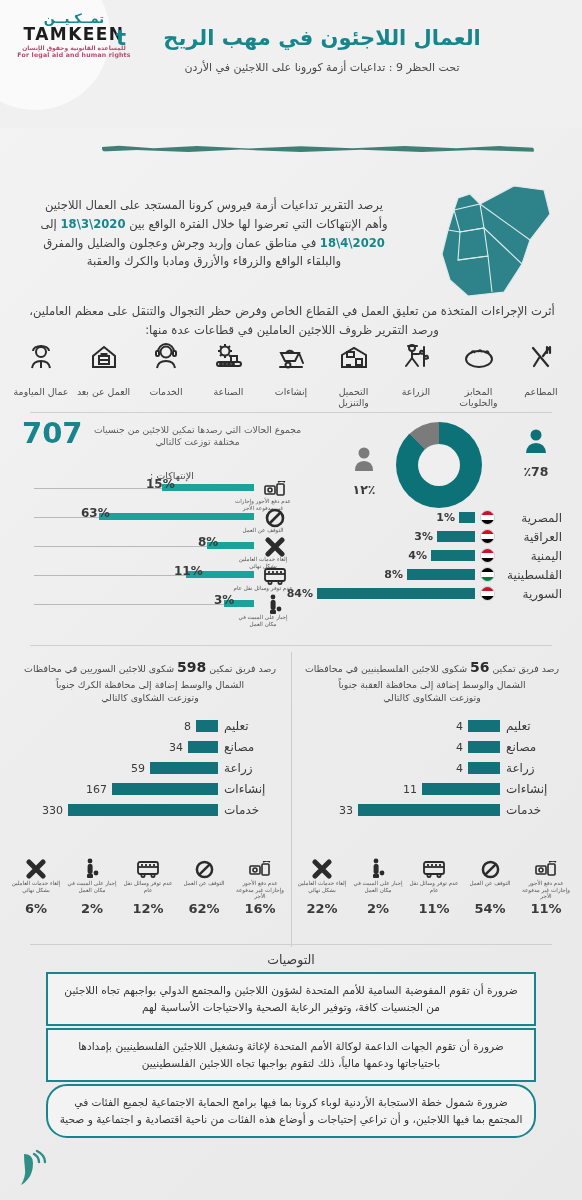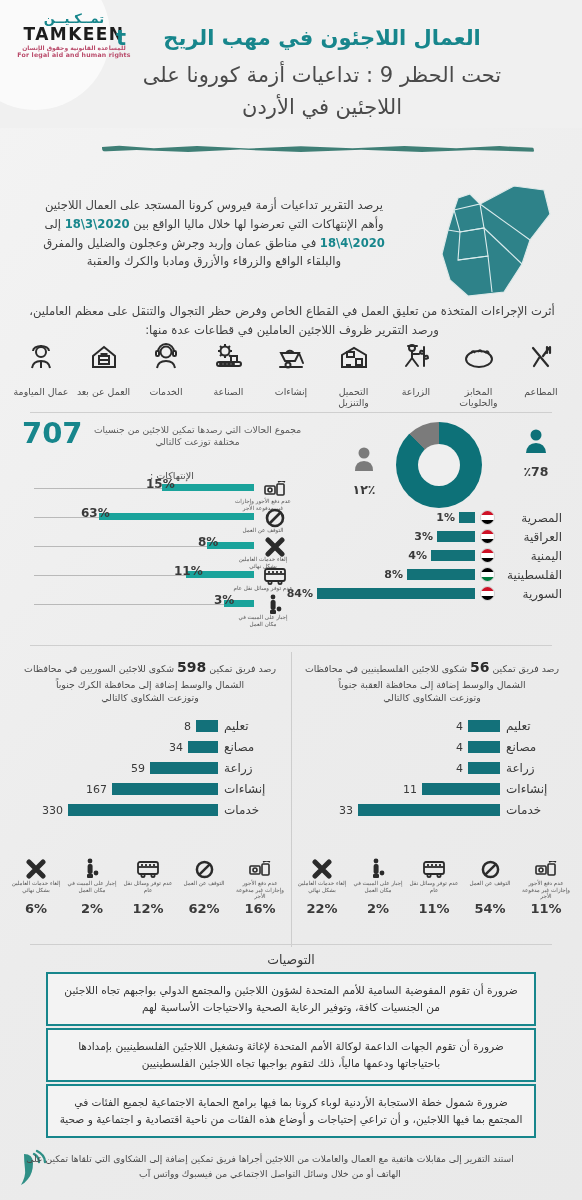--- a/index.html
+++ b/index.html
@@ -43,21 +43,21 @@
     font-size: 21px;
     font-weight: bold;
     color: #17868c;
     letter-spacing: -0.2px;
   }
   .title-sub {
     position: absolute;
     top: 60px; right: 70px;
     width: 380px;
     text-align: center;
-    font-size: 21px;
+    font-size: 11px;
     color: #4a4a4a;
     line-height: 1.5;
   }
   .logo {
     position: absolute;
     top: 12px; left: 14px;
     width: 120px;
     text-align: center;
   }
   .logo-ar {
@@ -270,21 +270,21 @@
     border: 2px solid #17868c;
     background: #f3f3f3;
     padding: 8px 10px;
     font-size: 10.6px;
     line-height: 1.6;
     text-align: center;
     color: #333;
   }
   .rec1 { top: 972px; }
   .rec2 { top: 1028px; }
-  .rec3 { top: 1084px; }
+  .rec3 { top: 1084px; border-radius: 21px; }
 
   .footnote {
     position: absolute; top: 1152px; left: 16px; right: 58px;
     font-size: 9.2px; line-height: 1.6; color: #4a4a4a; text-align: center;
   }
   .phone-ico {
     position: absolute; top: 1148px; left: 14px;
     font-size: 30px; color: #2f8f86; line-height: 1;
   }
 </style>
@@ -316,21 +316,21 @@
       <path d="M36 42 L62 36 L66 60 L42 64 Z" fill="none" stroke="#dbeced" stroke-width="1.1"></path>
       <path d="M42 64 L66 60 L70 88 L40 92 Z" fill="none" stroke="#dbeced" stroke-width="1.1"></path>
       <path d="M40 92 L70 88 L74 124" fill="none" stroke="#dbeced" stroke-width="1.1"></path>
       <path d="M66 60 L104 96" fill="none" stroke="#dbeced" stroke-width="1.1"></path>
       <path d="M30 62 L42 64" fill="none" stroke="#dbeced" stroke-width="1.1"></path>
     </svg>
   </div>
 
   <div class="intro">
     <span>يرصد التقرير تداعيات أزمة فيروس كرونا المستجد على العمال اللاجئين</span><br>
-    <span>وأهم الإنتهاكات التي تعرضوا لها خلال ماليا الواقع بين </span><b>2020\3\18</b><span> إلى</span><br>
+    <span>وأهم الإنتهاكات التي تعرضوا لها خلال الفترة الواقع بين </span><b>2020\3\18</b><span> إلى</span><br>
     <b>2020\4\18</b><span> في مناطق عمان وإربد وجرش وعجلون والضليل والمفرق</span><br>
     <span>والبلقاء الواقع والزرقاء والأزرق ومادبا والكرك والعقبة</span>
   </div>
 
   <div class="intro2">أثرت الإجراءات المتخذة من تعليق العمل في القطاع الخاص وفرض حظر التجوال والتنقل على معظم العاملين، ورصد التقرير ظروف اللاجئين العاملين في قطاعات عدة منها:</div>
 
   <div class="sectors">
     <div class="sector">
       <div class="ico">
         <svg width="28" height="28" viewBox="0 0 28 28">
@@ -850,15 +850,14 @@
   <div class="rec rec2">ضرورة أن تقوم الجهات الداعمة لوكالة الأمم المتحدة لإغاثة وتشغيل اللاجئين الفلسطينيين بإمدادها باحتياجاتها ودعمها مالياً، ذلك لتقوم بواجبها تجاه اللاجئين الفلسطينيين</div>
   <div class="rec rec3">ضرورة شمول خطة الاستجابة الأردنية لوباء كرونا بما فيها برامج الحماية الاجتماعية لجميع الفئات في المجتمع بما فيها اللاجئين، و أن تراعي إحتياجات و أوضاع هذه الفئات من ناحية اقتصادية و اجتماعية و صحية</div>
 
   <div class="phone-ico">
     <svg width="34" height="40" viewBox="0 0 34 40">
       <path d="M10 6 q9 0 9 9 q0 10-5 16 q-3 4-7 6 q5-9 4-16 q-1-8 -1-15 Z" fill="#2f8f86"></path>
       <path d="M20 6 q5 3 5 8" stroke="#2f8f86" stroke-width="2.4" fill="none" stroke-linecap="round"></path>
       <path d="M23 3 q8 4 8 11" stroke="#2f8f86" stroke-width="2.4" fill="none" stroke-linecap="round"></path>
     </svg>
   </div>
-  <div class="footnote">استند التقرير إلى مقابلات هاتفية مع العمال والعاملات من اللاجئين أجراها فريق تمكين إضافة إلى الشكاوى التي تلقاها تمكين على الهاتف أو من خلال وسائل التواصل الاجتماعي من فيسبوك وواتس آب</div>
 
 </div>
 
 </body></html>

